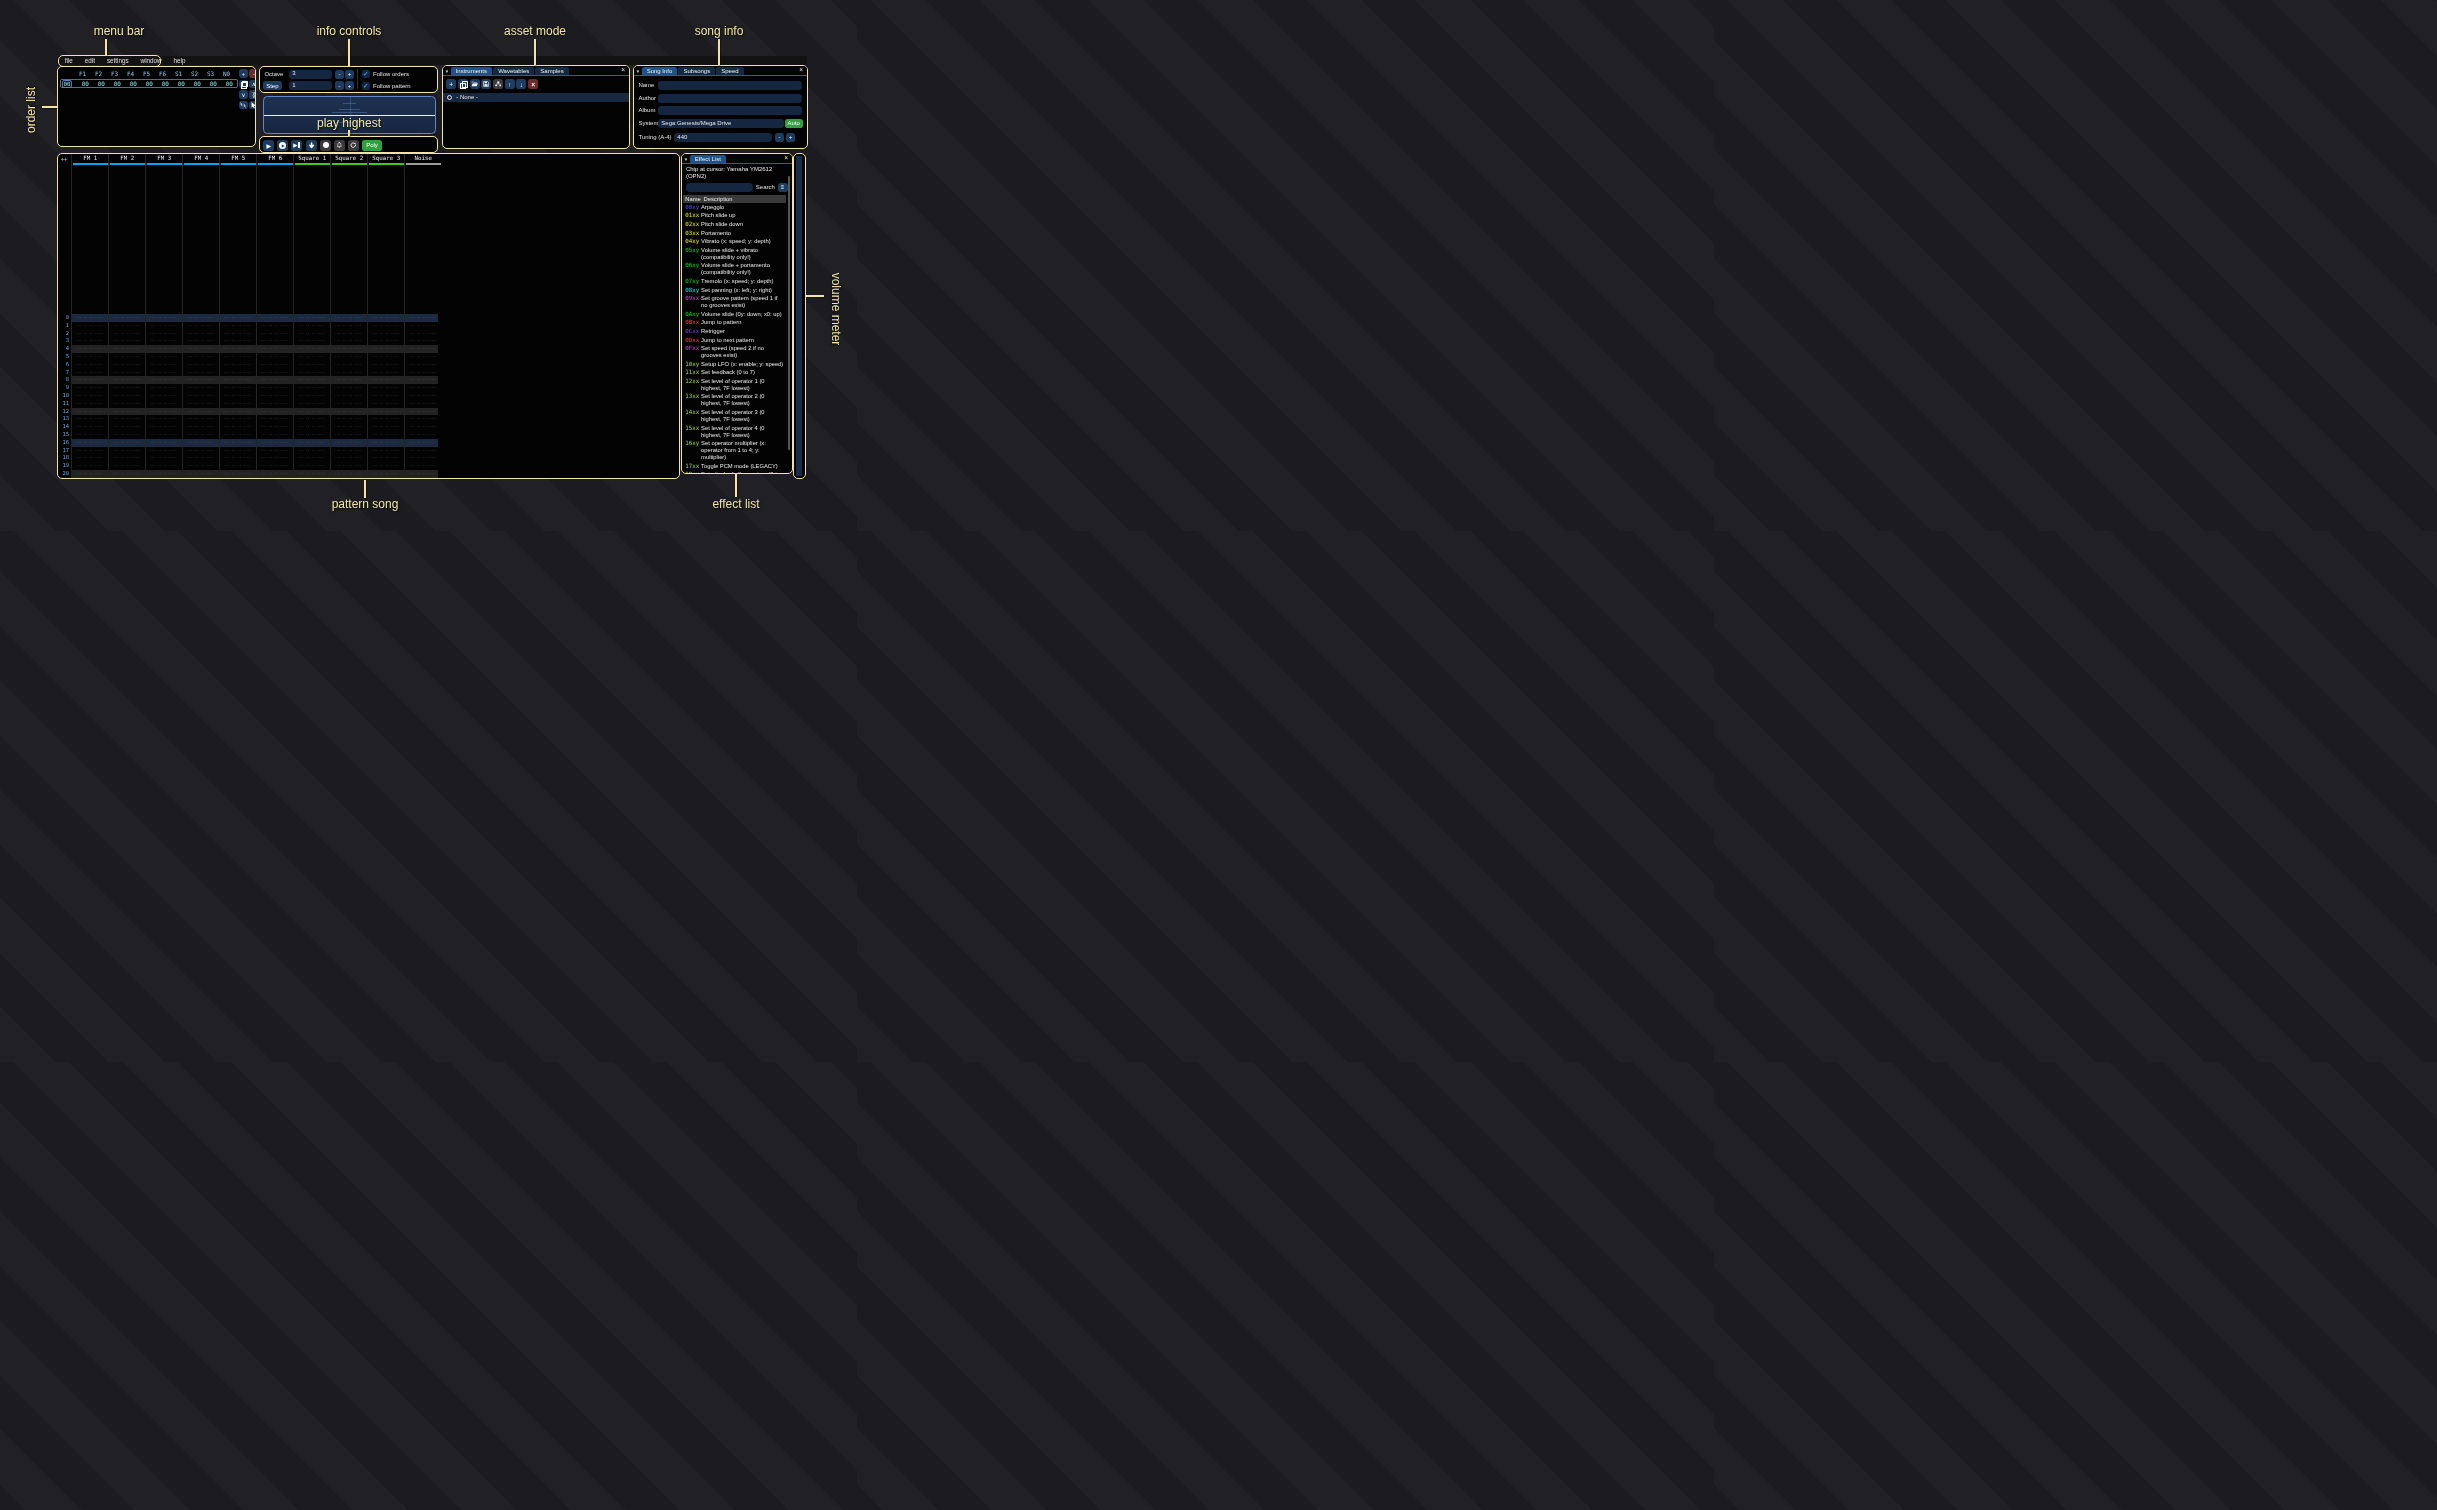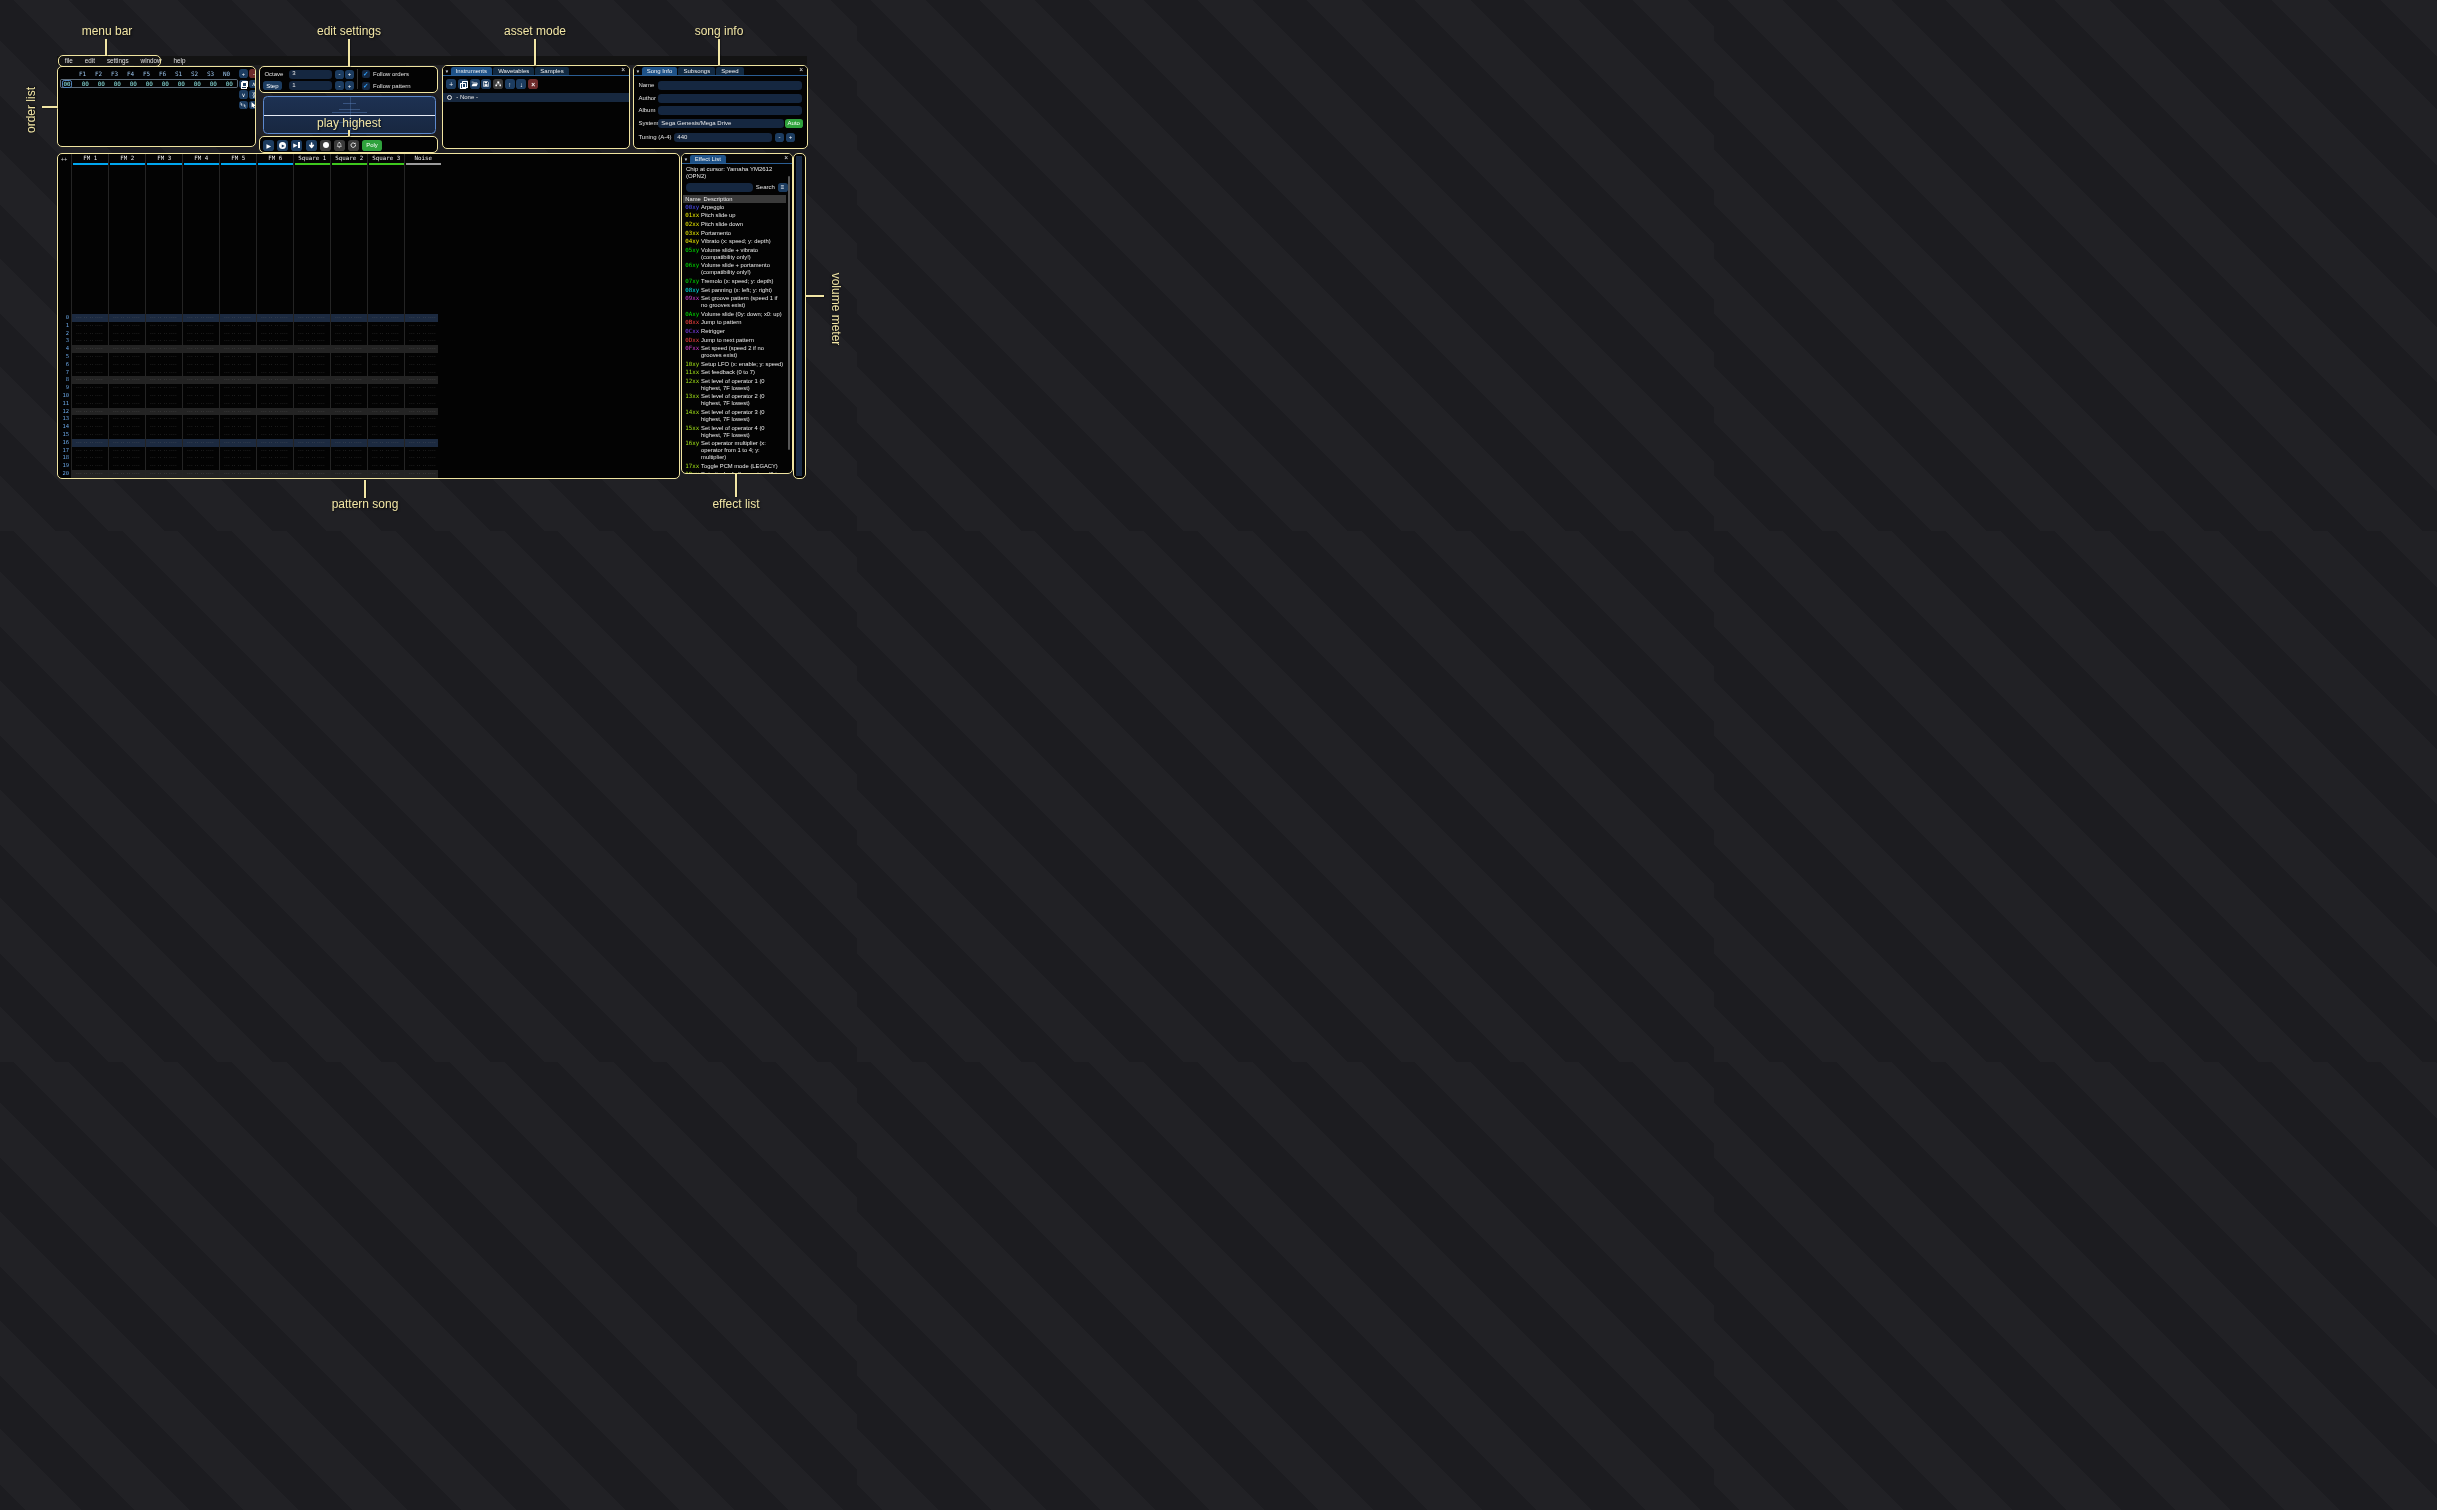--- a/index.html
+++ b/index.html
@@ -888,24 +888,24 @@
       </div>
 
     </div>
   <div id="fx-scroll"></div>
 </div>
 
 <div id="volmeter" class="panel">
   <div class="strip"></div>
 </div>
 
-<div class="ann-label" style="left:107px; top:24px; transform:translateX(-50%);">menu bar</div>
+<div class="ann-label" style="left:119px; top:24px; transform:translateX(-50%);">menu bar</div>
 <div class="ann-line" style="left:105px; top:39px; width:1.7px; height:17px;"></div>
 
-<div class="ann-label" style="left:349px; top:24px; transform:translateX(-50%);">edit settings</div>
+<div class="ann-label" style="left:349px; top:24px; transform:translateX(-50%);">info controls</div>
 <div class="ann-line" style="left:348px; top:39px; width:1.7px; height:28px;"></div>
 
 <div class="ann-label" style="left:535px; top:24px; transform:translateX(-50%);">asset mode</div>
 <div class="ann-line" style="left:534px; top:39px; width:1.7px; height:26px;"></div>
 
 <div class="ann-label" style="left:719px; top:24px; transform:translateX(-50%);">song info</div>
 <div class="ann-line" style="left:718px; top:39px; width:1.7px; height:26px;"></div>
 
 <div class="ann-label" style="left:31px; top:110px; transform:translate(-50%,-50%) rotate(-90deg);">order list</div>
 <div class="ann-line" style="left:42px; top:106px; width:15.5px; height:1.7px;"></div>

